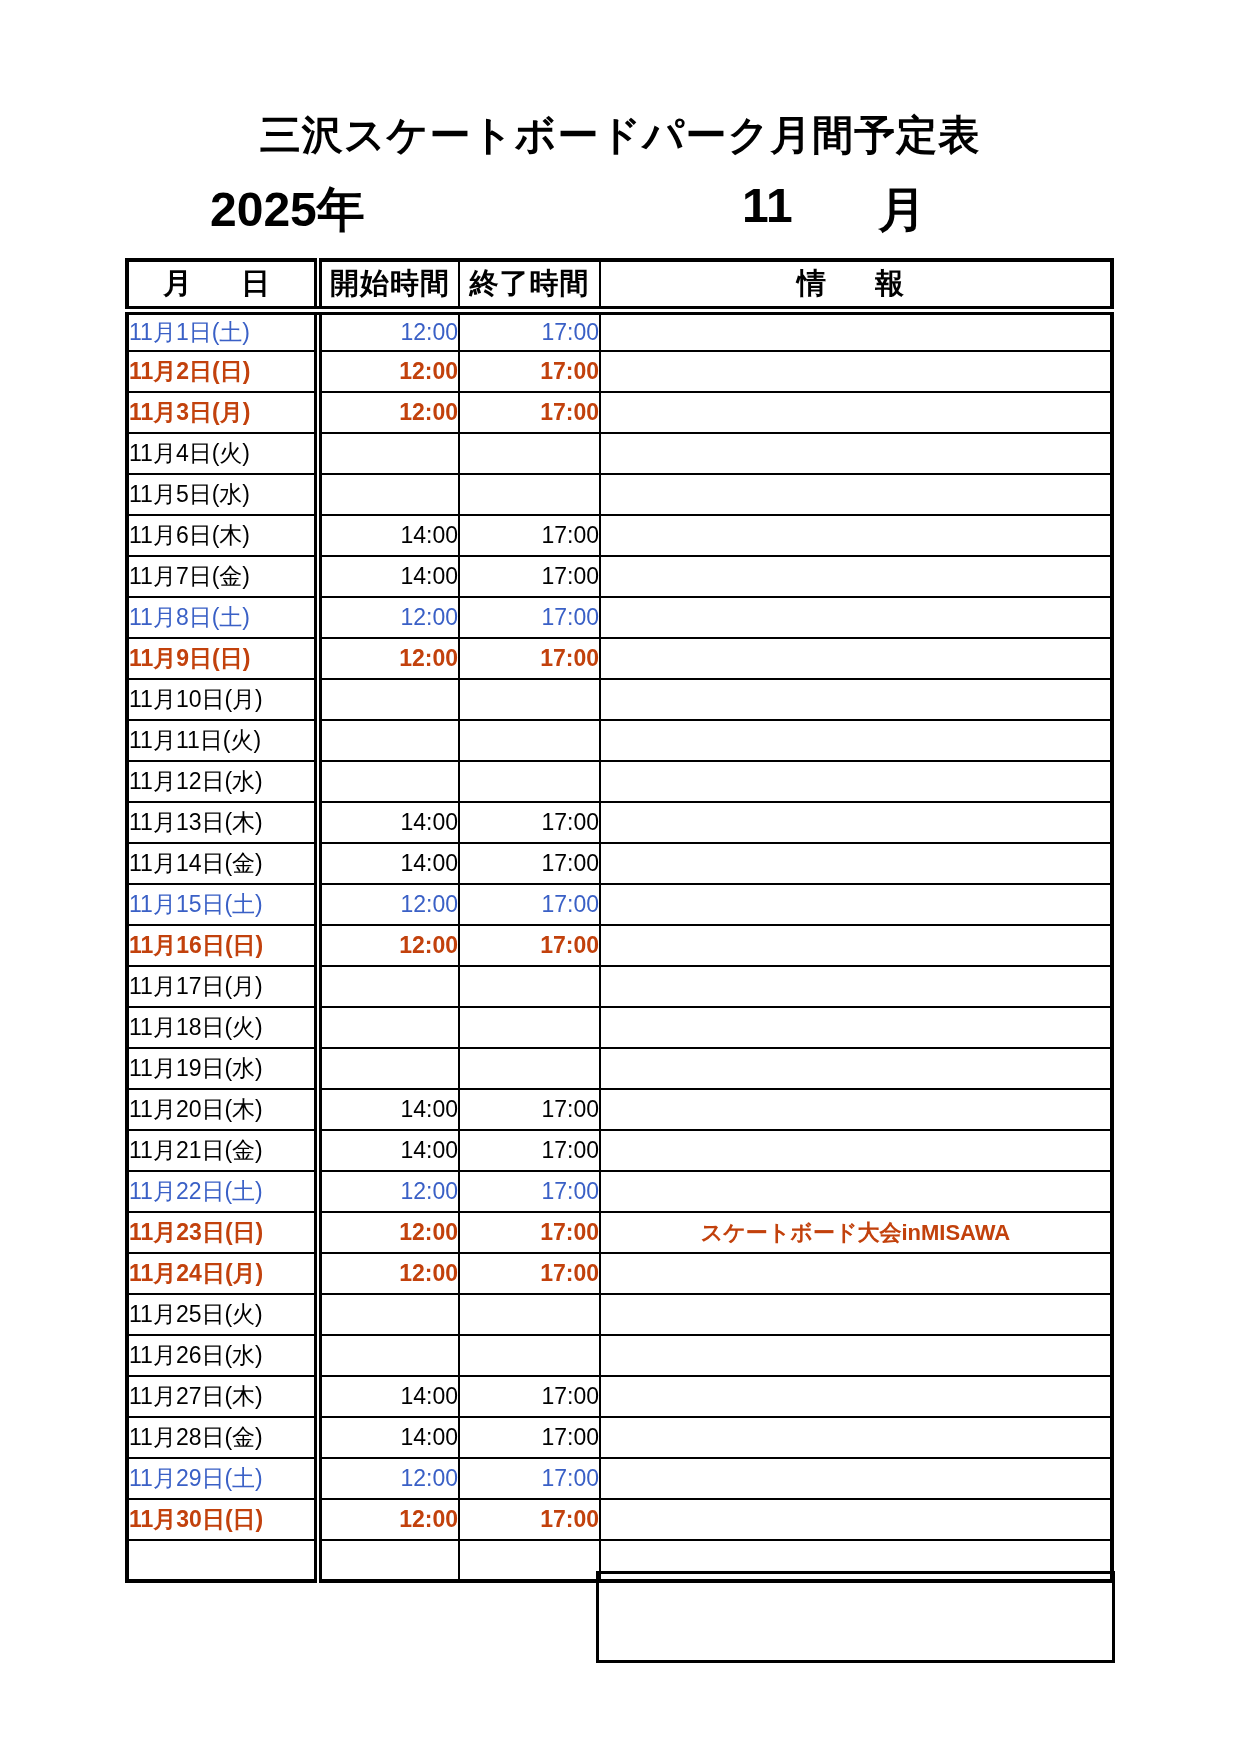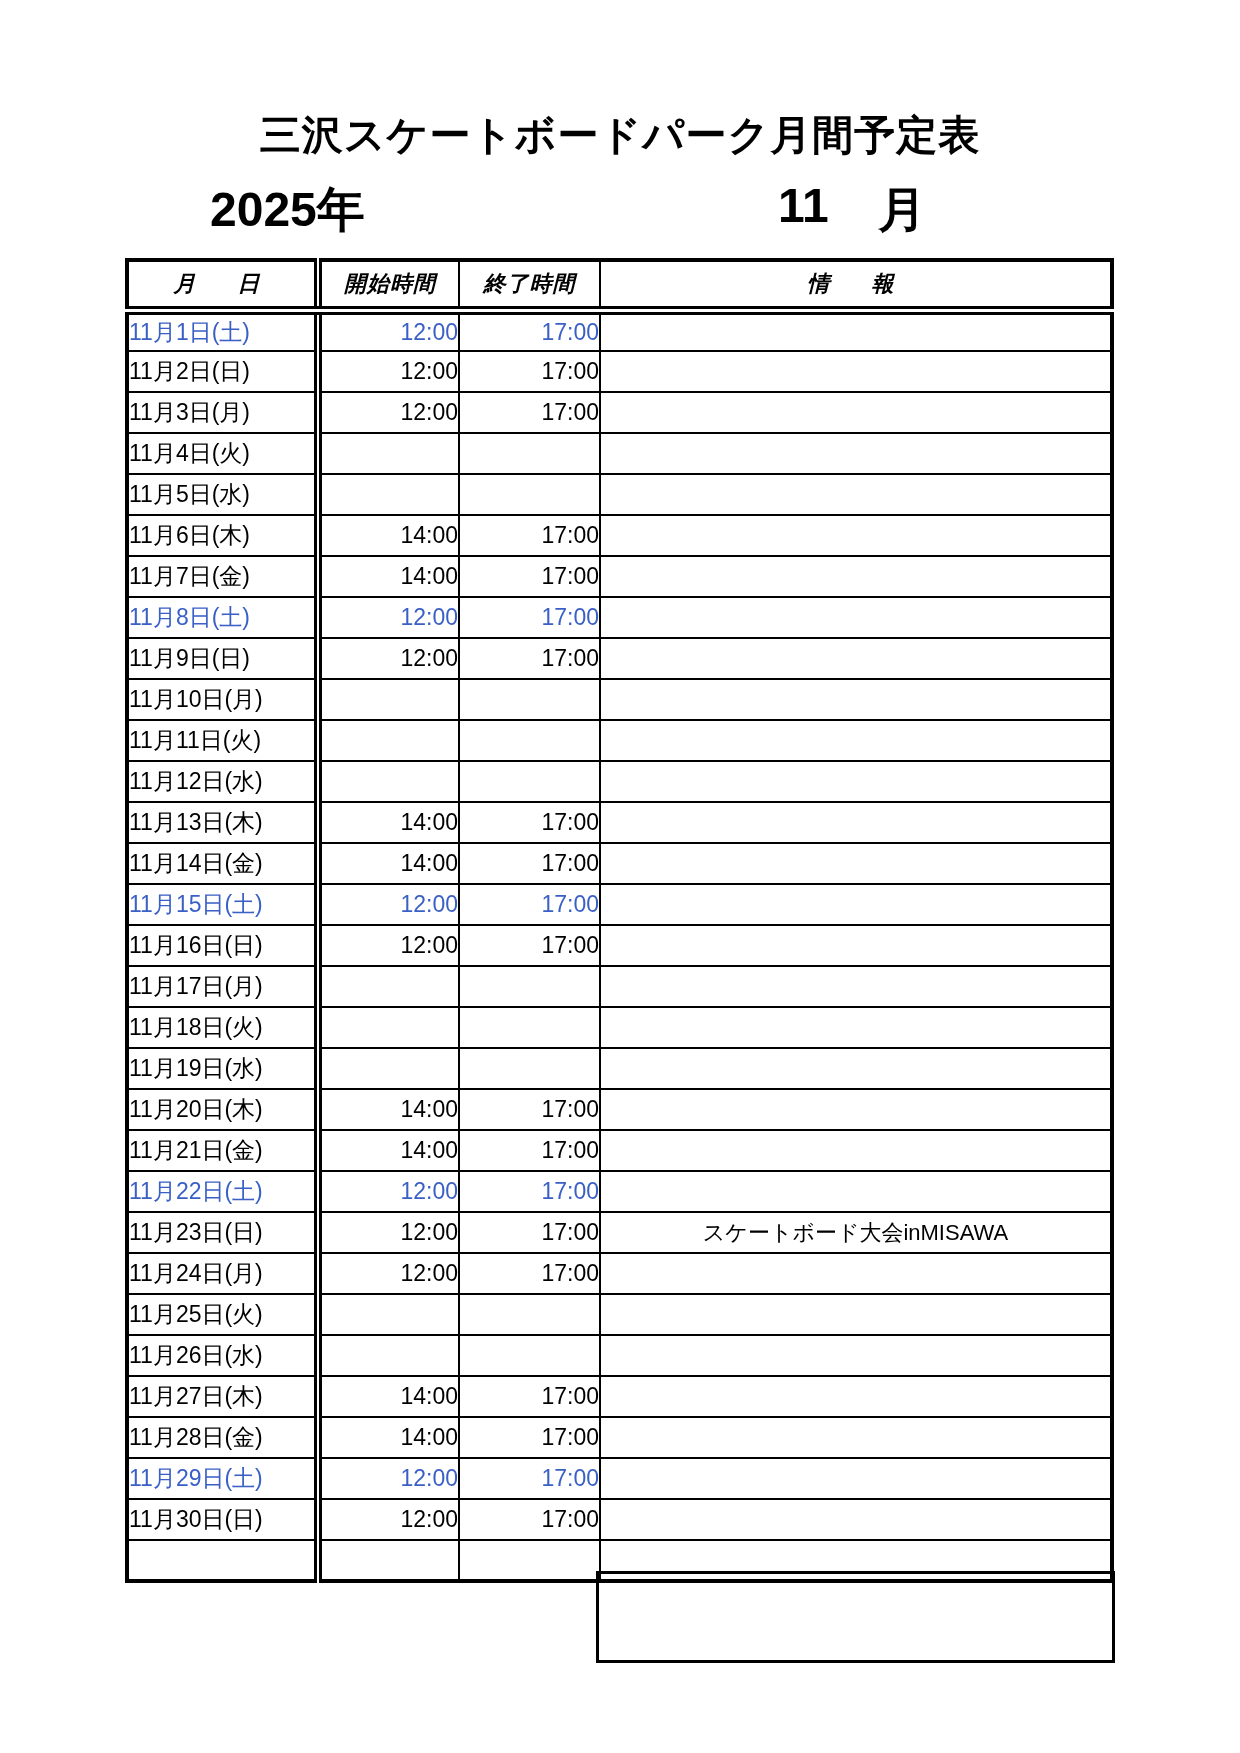--- a/index.html
+++ b/index.html
@@ -7,51 +7,51 @@
     position:relative;width:1240px;height:1753px;background:#ffffff;
     font-family:"Liberation Sans","DejaVu Sans",sans-serif;color:#000;overflow:hidden;
   }
   .title{
     position:absolute;top:108px;left:0;width:1240px;text-align:center;
     font-size:41px;font-weight:bold;letter-spacing:1px;
     font-family:"Liberation Sans","DejaVu Sans",sans-serif;
   }
   .yearline{position:absolute;top:178px;left:0;width:1068px;height:60px;font-weight:bold;font-size:48px;}
   .year{position:absolute;left:210px;top:0;}
-  .month-num{position:absolute;left:778px;top:0;text-align:center;}
+  .month-num{position:absolute;left:742px;top:0;text-align:center;}
   .month-kanji{position:absolute;left:878px;top:0;}
   table.sched{
     position:absolute;left:125px;top:258px;width:985px;
     border-collapse:collapse;table-layout:fixed;
     border:4px solid #000;
   }
   .sched th,.sched td{
     border:2px solid #000;vertical-align:middle;white-space:nowrap;overflow:hidden;
     height:41px;padding:0;box-sizing:border-box;
   }
   .sched thead th{
     border-bottom:9px double #000;height:50px;
-    font-size:22px;font-weight:bold;text-align:center;font-style:italic;
+    font-size:29px;font-weight:bold;text-align:center;
   }
   th.h-wide{letter-spacing:10px;}
   th.h-time{letter-spacing:1px;}
   .col-date{width:191px;}
   .col-start{width:141px;}
   .col-end{width:141px;}
   .col-info{width:512px;}
   .c-date{
     padding-right:6px;font-size:23px;
     border-right:8px double #000 !important;
   }
   th.c-date-h{border-right:8px double #000 !important;}
   .c-time{text-align:right;padding-right:9px;font-size:23px;}
   .c-info{text-align:center;font-size:22px;margin-left:40px;}
   tr.wd td{color:#000000;}
   tr.sat td{color:#3A60C6;}
-  tr.sun td{color:#000000;}
+  tr.sun td{color:#c2410c;font-weight:bold;}
   .info-thick-box{
     position:absolute;left:596px;top:1571px;width:519px;height:92px;
     border:3px solid #000;box-sizing:border-box;pointer-events:none;
   }
 </style>
 </head>
 <body>
 
 <div class="sheet">
 

